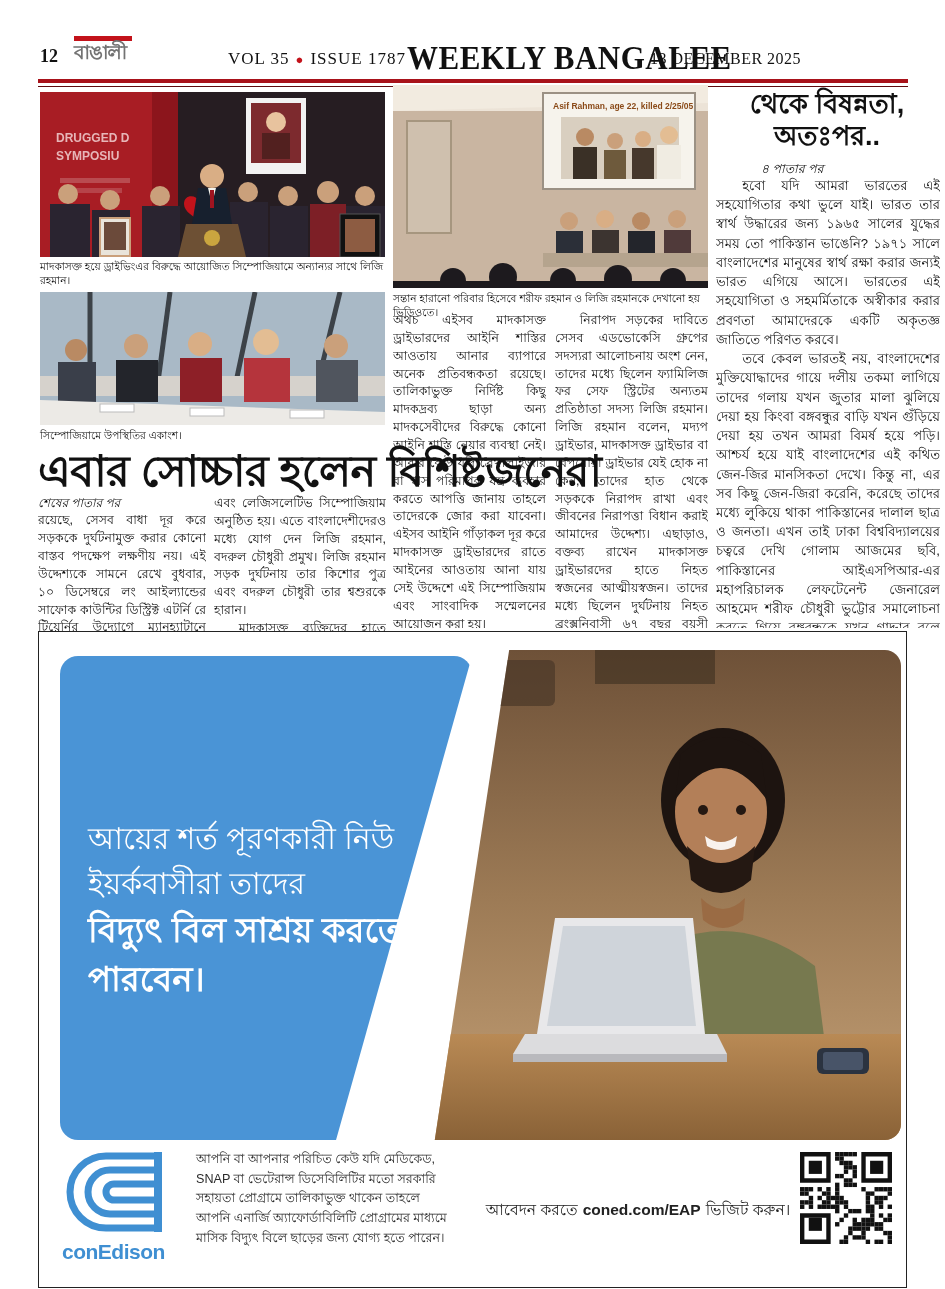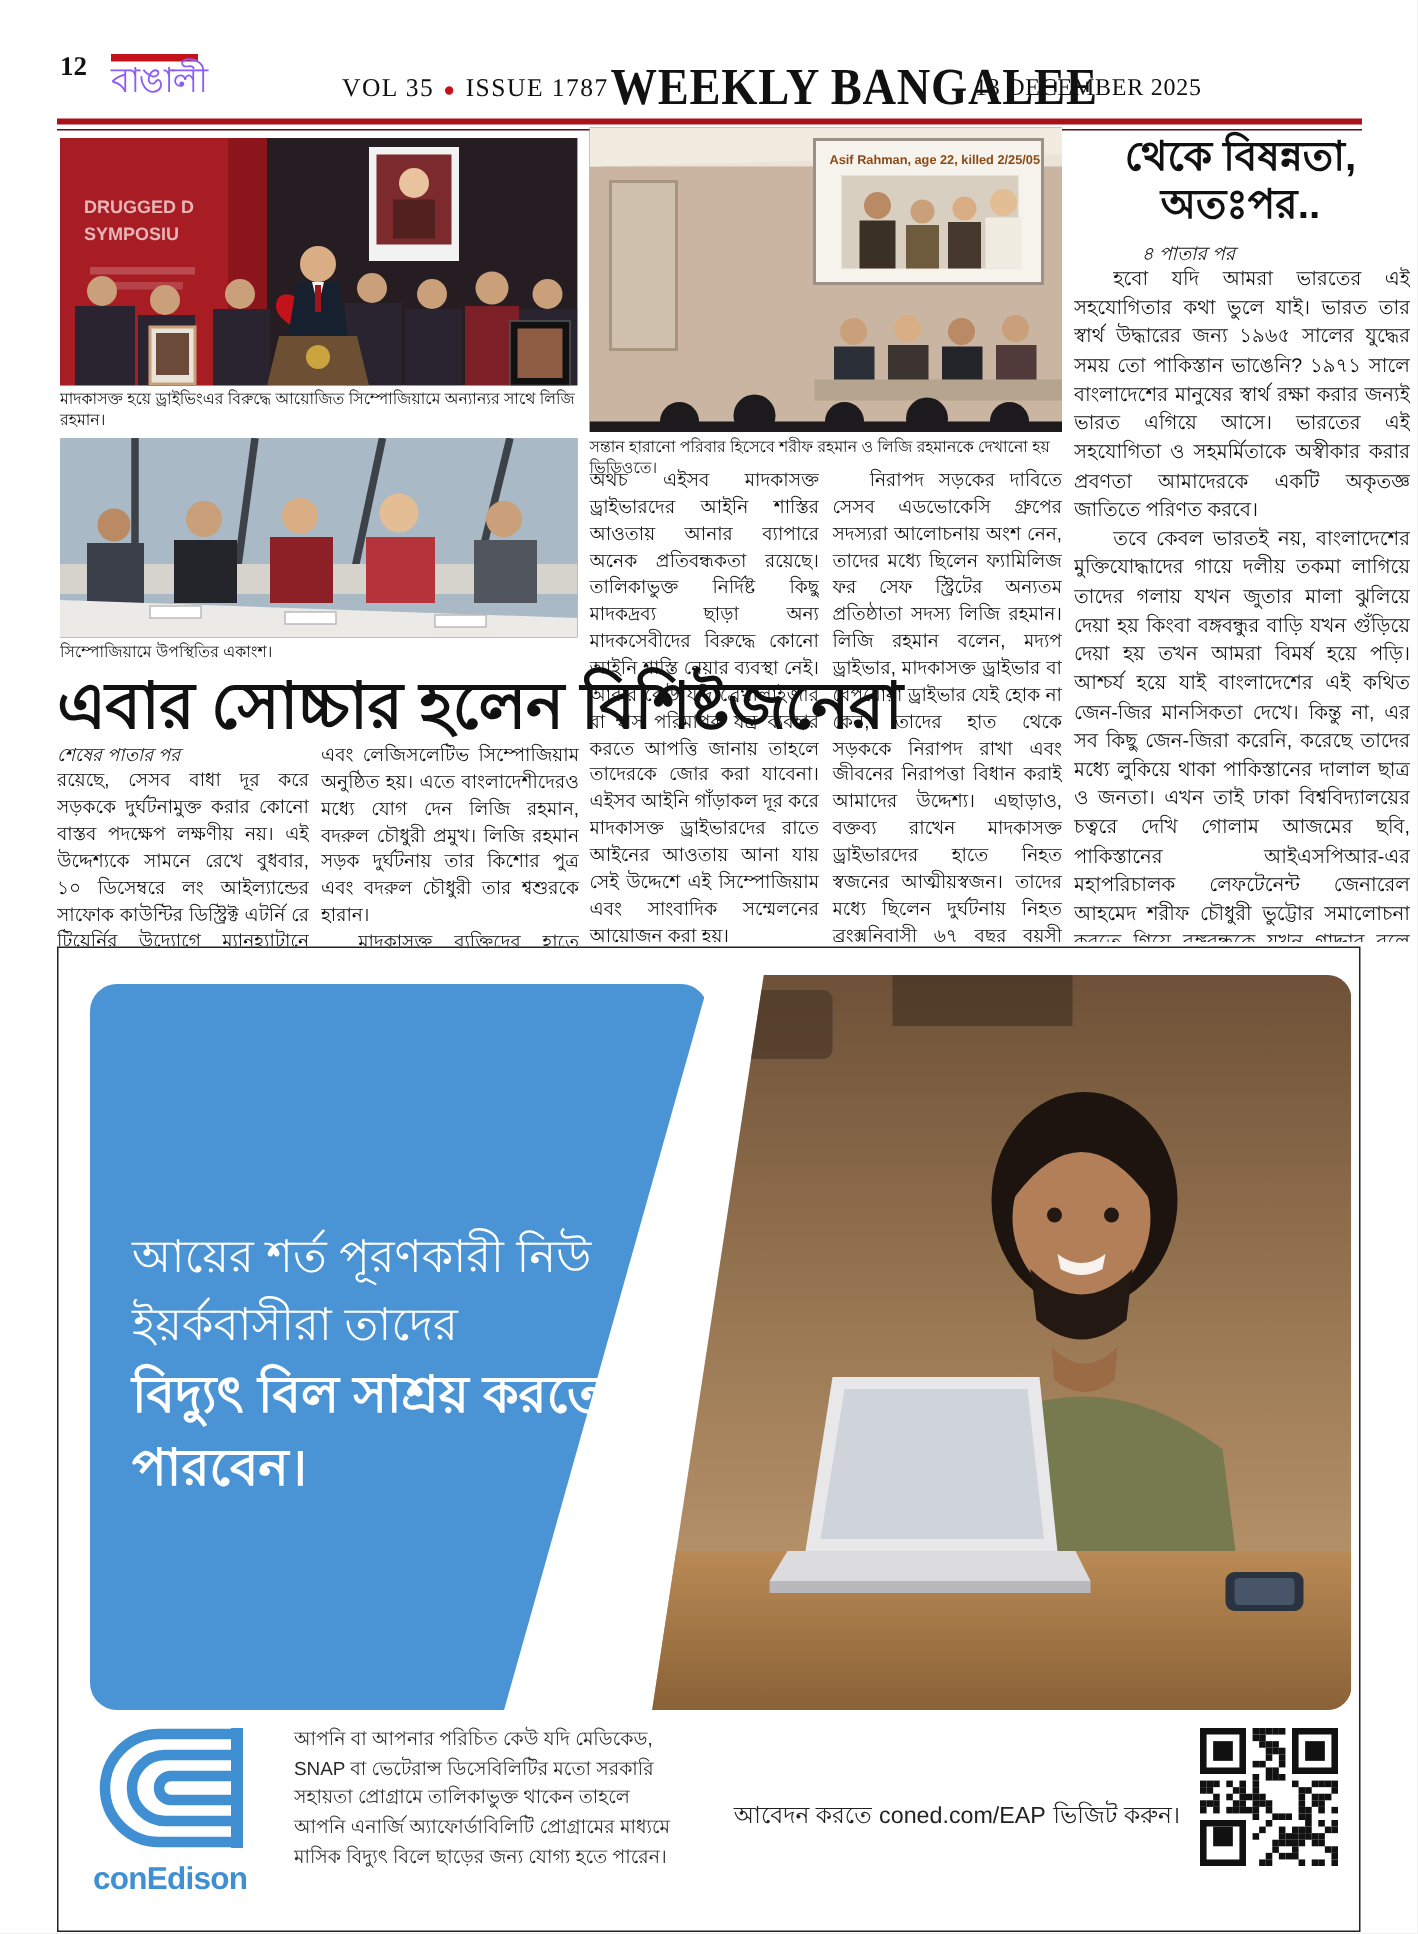--- a/index.html
+++ b/index.html
@@ -1,22 +1,22 @@
 <!DOCTYPE html>
 <html><head>
 <meta charset="utf-8">
 <title>Weekly Bangalee — Page 12</title>
 <style>
   html,body{margin:0;padding:0;background:#e8e8e8;}
   .page{position:relative;width:945px;height:1289px;background:#ffffff;margin:0 auto;
         font-family:"Liberation Sans","DejaVu Sans",sans-serif;color:#111;overflow:hidden;}
   .abs{position:absolute;}
   
-  .pagenum{font-family:"Liberation Serif","DejaVu Serif",serif;font-size:18px;font-weight:700;}
-  .logo-word{color:#8b5cf6;font-weight:400;font-size:23px;font-family:"DejaVu Sans",sans-serif;
+  .pagenum{font-family:"Liberation Serif","DejaVu Serif",serif;font-size:18px;font-weight:700;margin-top:12px;}
+  .logo-word{color:#737373;font-weight:700;font-size:19px;font-family:"DejaVu Sans",sans-serif;
              line-height:1;letter-spacing:-1px;}
   .logo-strip{background:#c3121a;height:5px;width:58px;margin-bottom:2px;}
   .volissue{font-family:"Liberation Serif","DejaVu Serif",serif;font-size:17px;letter-spacing:1px;}
   .volissue .dot{color:#c3121a;font-size:13px;padding:0 6px;}
   .masthead{font-family:"Liberation Serif","DejaVu Serif",serif;font-weight:700;font-size:31px;
             letter-spacing:.5px;transform:scaleY(1.12);transform-origin:top left;white-space:nowrap;}
   .dateline{font-family:"Liberation Serif","DejaVu Serif",serif;font-size:16px;letter-spacing:.5px;}
   .rule-thick{height:4px;background:#a8121a;}
   .rule-thin{height:1px;background:#5f0a0e;}
   
@@ -36,21 +36,21 @@
   .blue-panel{background:#4a94d6;border-radius:18px;
               clip-path:polygon(0 0,100% 0,67% 100%,0 100%);}
   .ad-headline{color:#fff;}
   .ad-headline .reg{font-size:30px;line-height:1.5;font-weight:400;margin-top:28px;}
   .ad-headline .bold{font-size:34px;line-height:1.45;font-weight:700;}
   .man-photo{border-radius:16px;clip-path:polygon(21% 0,100% 0,100% 100%,6% 100%);overflow:hidden;}
   .man-photo svg{display:block;width:100%;height:100%;}
   .coned-word{color:#3f8fd2;font-weight:700;font-size:21px;letter-spacing:-.5px;}
   .ad-body{font-size:12.6px;line-height:1.56;color:#2b2b2b;text-align:left;}
   .ad-cta{font-size:15.5px;color:#222;white-space:nowrap;}
-  .ad-cta .url{font-weight:400;padding:0 5px;}
+  .ad-cta .url{font-weight:700;padding:0 5px;}
   .qr{background:#fff;}
   .qr svg{display:block;width:100%;height:100%;}
 </style>
 </head>
 <body>
 
 <div class="page">
 
   <div class="abs pagenum" style="left:40px;top:34px;">12</div>
 

